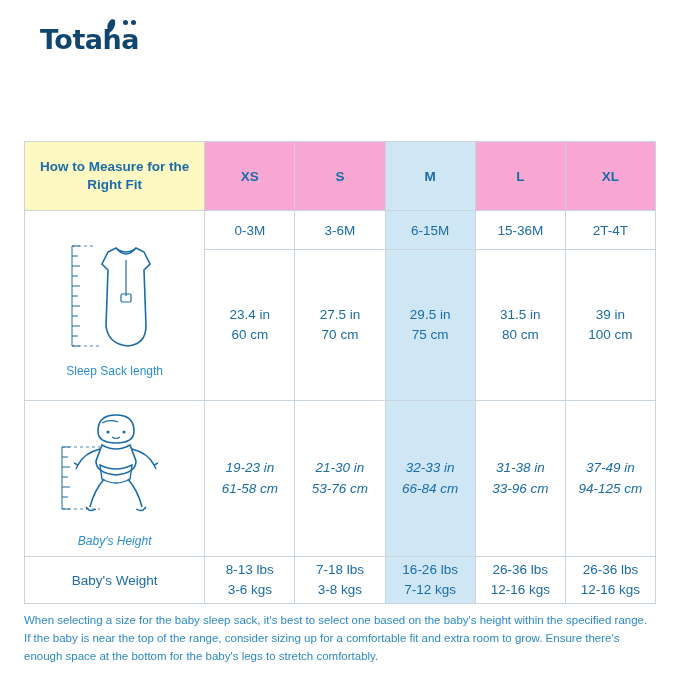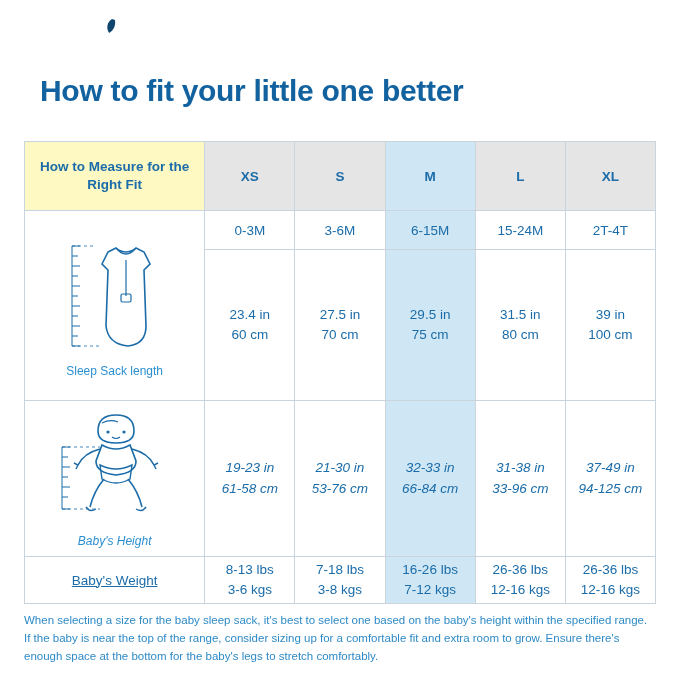--- a/index.html
+++ b/index.html
@@ -84,21 +84,21 @@
     font-weight: bold;
     color: #16527d;
     line-height: 1.35;
     background: #fef9c3;
     height: 68px;
   }
   .hdr-size {
     font-size: 17px;
     color: #1b6ca8;
     height: 68px;
-    background: #e5e5e5;
+    background: #f9a8d4;
   }
   .hdr-size.highlight, td.highlight {
     background: #cfe7f5;
   }
   .age-row td {
     height: 38px;
     font-size: 13.5px;
   }
   .val {
     line-height: 1.5;
@@ -118,42 +118,43 @@
     font-size: 12px;
     color: #2b8fd0;
     margin-top: 0;
   }
   .row-sack td { height: 150px; }
   .row-height td { height: 155px; font-style: italic; }
   .row-weight td { height: 46px; }
   .weight-label {
     font-size: 13.5px;
     color: #1b6ca8;
-    text-decoration: underline;
   }
   .footnote {
     position: absolute;
     left: 24px;
     top: 612px;
     width: 632px;
     font-size: 11.5px;
     line-height: 1.55;
     color: #2e8ac6;
   }
 </style>
 </head>
 <body>
 
 <div class="page">
 
+  <div class="brand">
+    <span>Totah</span><span class="umlaut">a</span>
+  </div>
   <svg class="brand-leaf" viewBox="0 0 16 17">
     <path d="M8 1 C3 4 2 10 5 15 C9 13 12 8 11 2 Z" fill="#10456e"></path>
   </svg>
 
-  <div class="headline">How to fit your little one better</div>
 
   <table class="fit-table">
     <colgroup>
       <col class="col-label">
         <col class="col-size">
         <col class="col-size">
         <col class="col-size">
         <col class="col-size">
         <col class="col-size">
     </colgroup>
@@ -193,21 +194,21 @@
               <path d="M66 14 Q76 26 86 14" fill="none" stroke="#1b6ca8" stroke-width="1.4"></path>
               <line x1="76" y1="26" x2="76" y2="62" stroke="#1b6ca8" stroke-width="1.2"></line>
               <rect x="71" y="60" width="10" height="8" rx="1.5" fill="none" stroke="#1b6ca8" stroke-width="1.2"></rect>
             </svg>
             <div class="img-caption">Sleep Sack length</div>
           </div>
         </td>
         <td><span>0-3M</span></td>
         <td><span>3-6M</span></td>
         <td class="highlight"><span>6-15M</span></td>
-        <td><span>15-24M</span></td>
+        <td><span>15-36M</span></td>
         <td><span>2T-4T</span></td>
       </tr>
 
       <tr class="row-sack">
         <td class="val">
             <div>23.4 in</div>
             <div>60 cm</div>
           </td>
         <td class="val">
             <div>27.5 in</div>

